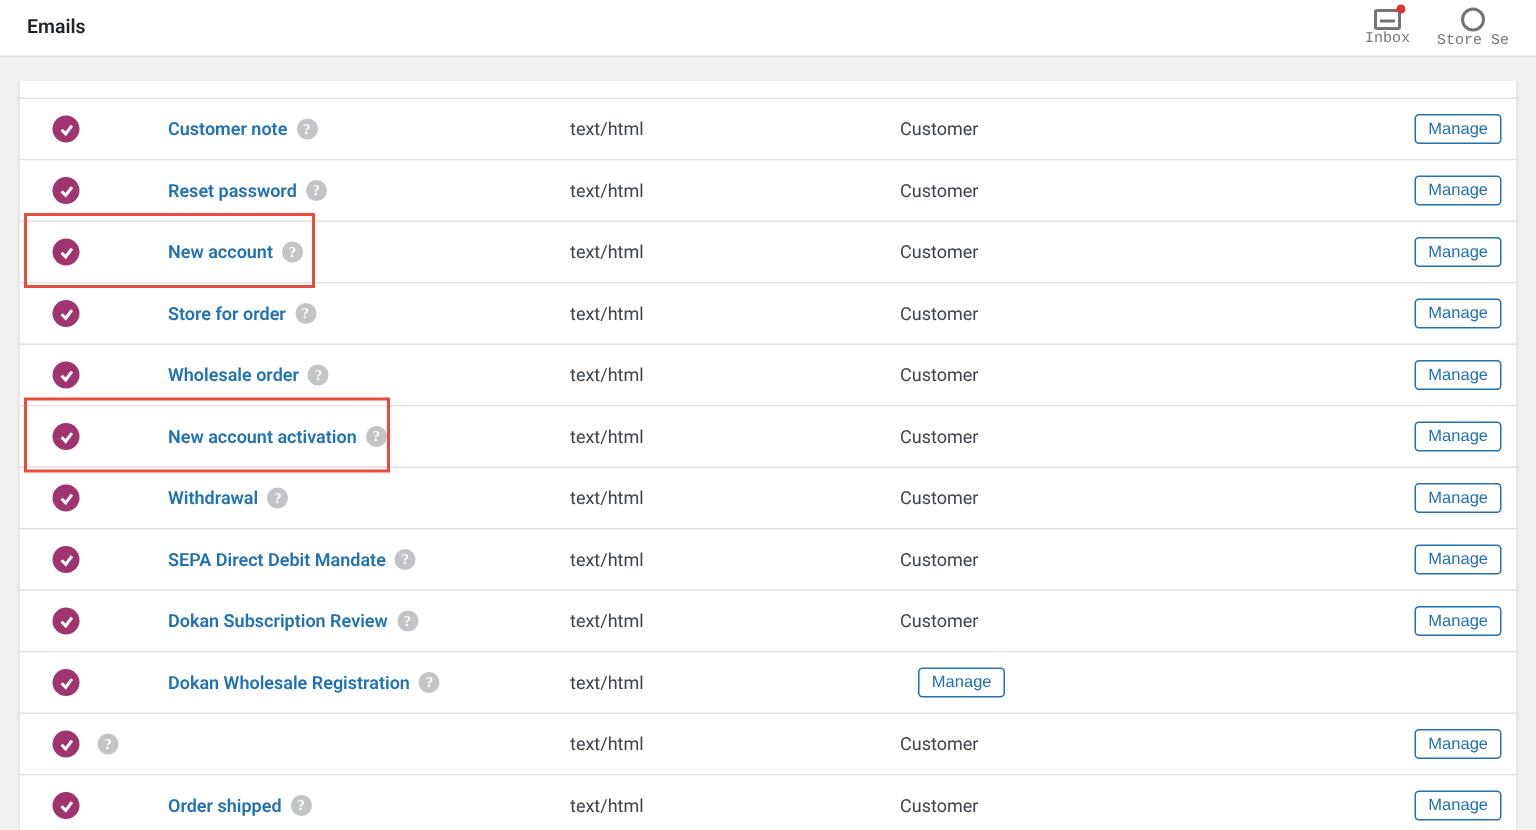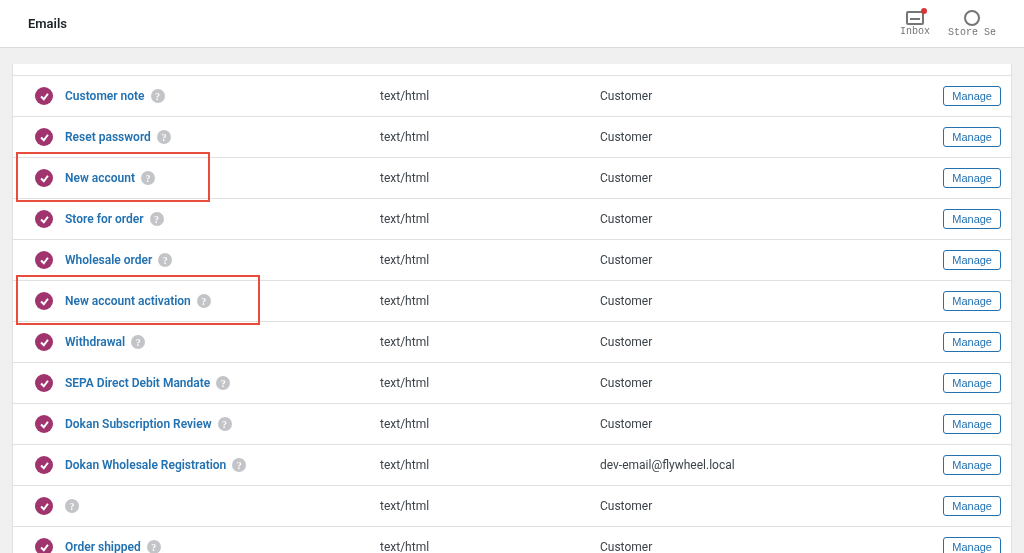--- a/index.html
+++ b/index.html
@@ -4,26 +4,26 @@
   <style>
     * { box-sizing: border-box; margin: 0; padding: 0; }
     body {
       font-family: -apple-system, BlinkMacSystemFont, "Segoe UI", Roboto, sans-serif;
       background: #f0f0f1;
       color: #3c434a;
       width: 1024px;
       overflow-x: hidden;
     }
     .top-bar {
-      height: 48px;
+      height: 38px;
       background: #fff;
       border-bottom: 1px solid #dcdcde;
       display: flex;
       align-items: center;
-      padding: 0 28px;
+      padding: 0 18px;
       justify-content: space-between;
     }
     .top-title {
       font-size: 13px;
       font-weight: 600;
       color: #1d2327;
     }
     .top-right {
       display: flex;
       gap: 18px;
@@ -135,20 +135,21 @@
       height: 11px;
       stroke: #fff;
       stroke-width: 3;
       fill: none;
     }
     .email-link {
       color: #2271b1;
       font-size: 12px;
       font-weight: 600;
       text-decoration: none;
+      margin-left: 47px;
     }
     .help-icon {
       width: 14px;
       height: 14px;
       border-radius: 50%;
       background: #c3c4c7;
       color: #fff;
       font-size: 10px;
       font-weight: 700;
       display: flex;
@@ -365,21 +366,20 @@
             <svg viewBox="0 0 16 16">
               <polyline points="3,8 7,12 13,4"></polyline>
             </svg>
           </div>
         </div>
         <div class="col-name">
           <a class="email-link" href="#">Dokan Wholesale Registration</a>
           <span class="help-icon">?</span>
         </div>
         <div class="col-type">text/html</div>
-        <div class="col-recipient">dev-email@flywheel.local</div>
         <div class="col-action">
           <button class="manage-btn">Manage</button>
         </div>
       </div>
       <div class="email-row">
         <div class="col-status">
           <div class="check-circle">
             <svg viewBox="0 0 16 16">
               <polyline points="3,8 7,12 13,4"></polyline>
             </svg>

